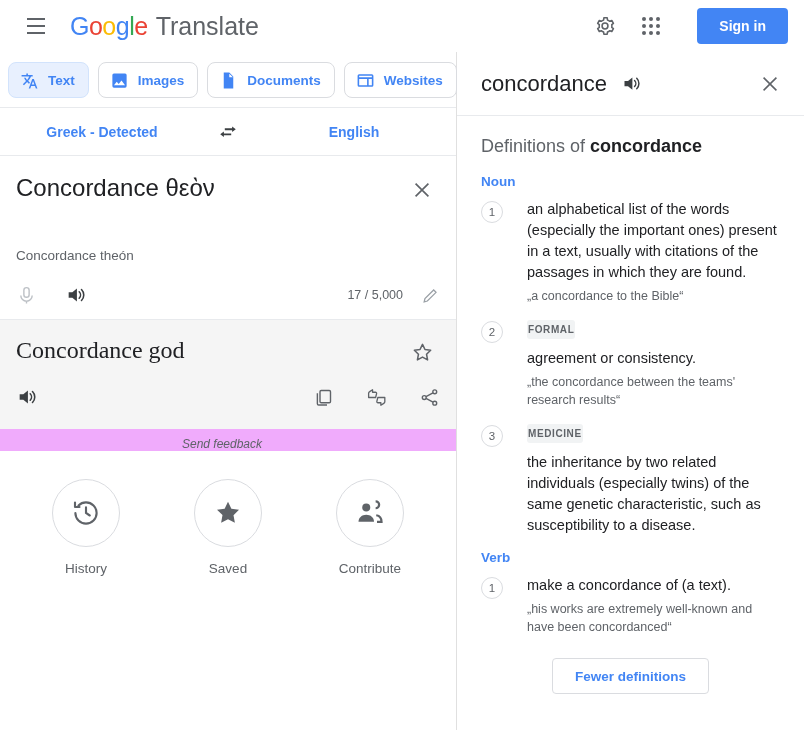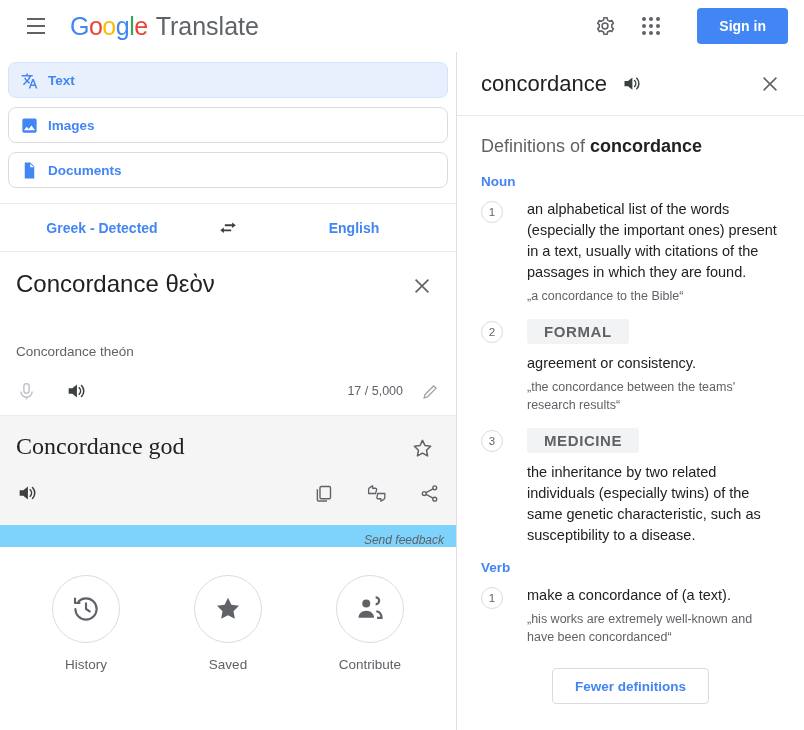--- a/index.html
+++ b/index.html
@@ -42,23 +42,22 @@
     cursor: pointer; margin-left: 20px; font-family: "Liberation Sans", sans-serif;
   }
 
   
   .body-wrap { display: flex; height: 678px; }
   .left { width: 456px; position: relative; background: #fff; }
   .divider-v { width: 1px; background: #e0e0e0; height: 678px; }
   .right { width: 347px; background: #fff; overflow: hidden; position: relative; }
 
   .tabs {
-    display: flex; gap: 9px; padding: 10px 8px 15px 8px;
+    display: flex; gap: 9px; padding: 10px 8px 9px 8px;
     border-bottom: 1px solid #e8eaed;
-    flex-direction: column;
   }
   .tab {
     display: flex; align-items: center; gap: 9px;
     border: 1px solid #dadce0; border-radius: 8px;
     height: 36px; padding: 0 13px 0 11px; cursor: pointer;
     background: #fff; color: #4285F4; font-size: 13.5px; font-weight: bold;
     font-family: "Liberation Sans", sans-serif; white-space: nowrap;
   }
   .tab.active { background: #e8f0fe; border-color: #d2e3fc; }
   .tab svg { display: block; }
@@ -96,22 +95,22 @@
   .output {
     background: #f5f5f5; padding: 14px 16px 0 16px; min-height: 110px;
     border-top: 1px solid #e8eaed;
   }
   .out-row { display: flex; align-items: flex-start; }
   .out-text { font-size: 24px; color: #202124; line-height: 32px; flex: 1; min-height: 34px; font-family: Liberation Serif, serif; }
   .star-btn { width: 36px; height: 36px; flex:none; display:flex; align-items:center; justify-content:center; cursor: pointer; }
   .out-tools { display: flex; align-items: center; height: 54px; }
   .out-tools .right-tools { margin-left: auto; display: flex; align-items: center; gap: 30px; }
   .send-feedback {
-    text-align: right; font-size: 12px; color: #5f6368; font-style: italic;
-    padding: 8px 12px 0 0; cursor: pointer; background:#7dd3fc;
+    text-align: center; font-size: 12px; color: #5f6368; font-style: italic;
+    padding: 8px 12px 0 0; cursor: pointer; background:#f0abfc;
   }
 
   
   .quick {
     display: flex; justify-content: center; gap: 50px; margin-top: 28px;
   }
   .quick-item { width: 92px; display: flex; flex-direction: column; align-items: center; cursor: pointer; }
   .quick-circle {
     width: 68px; height: 68px; border-radius: 50%; border: 1px solid #dadce0;
     display: flex; align-items: center; justify-content: center; background: #fff;
@@ -133,22 +132,22 @@
   .pos { color: #4285F4; font-size: 13.5px; font-weight: bold; margin: 12px 0 10px 0; }
   .def-item { display: flex; margin-bottom: 14px; }
   .num {
     width: 22px; height: 22px; border-radius: 50%; border: 1px solid #dadce0;
     color: #5f6368; font-size: 11.5px; display: flex; align-items: center;
     justify-content: center; flex: none; margin-top: 2px;
   }
   .def-content { margin-left: 24px; flex: 1; }
   .badge {
     display: inline-block; background: #f1f3f4; color: #5f6368;
-    font-size: 15px; font-weight: bold; letter-spacing: 0.6px;
-    padding: 4px 17px; border-radius: 3px; margin-bottom: 9px;
+    font-size: 10px; font-weight: bold; letter-spacing: 0.6px;
+    padding: 4px 1px; border-radius: 3px; margin-bottom: 9px;
   }
   .def-text { font-size: 14.5px; color: #202124; line-height: 21px; }
   .def-ex { font-size: 12.5px; color: #5f6368; line-height: 18px; margin-top: 4px; }
   .fewer-wrap { display: flex; justify-content: center; margin: 22px 0 18px 0; }
   .fewer {
     border: 1px solid #dadce0; background: #fff; color: #4285F4;
     font-size: 13.5px; font-weight: bold; border-radius: 4px;
     height: 36px; padding: 0 22px; cursor: pointer;
     font-family: "Liberation Sans", sans-serif;
   }
@@ -208,20 +207,27 @@
           <svg width="19" height="19" viewBox="0 0 24 24" fill="#4285F4">
             <path d="M21 19V5a2 2 0 00-2-2H5a2 2 0 00-2 2v14a2 2 0 002 2h14a2 2 0 002-2zM8.5 13.5l2.5 3 3.5-4.5 4.5 6H5l3.5-4.5z"></path>
           </svg>
           <span>Images</span>
         </div>
         <div class="tab">
           <svg width="19" height="19" viewBox="0 0 24 24" fill="#4285F4">
             <path d="M6 2h7l5 5v15H6V2zm7 1.5V8h4.5L13 3.5z"></path>
           </svg>
           <span>Documents</span>
+        </div>
+        <div class="tab">
+          <svg width="19" height="19" viewBox="0 0 24 24" fill="none" stroke="#4285F4" stroke-width="2">
+            <rect x="3" y="5" width="18" height="14" rx="1"></rect>
+            <path d="M3 9h18M15 9v10" stroke-width="2"></path>
+          </svg>
+          <span>Websites</span>
         </div>
       </div>
 
       <div class="lang-bar">
         <div class="lang">Greek - Detected</div>
         <div class="swap">
           <svg width="22" height="22" viewBox="0 0 24 24" fill="#3c4043">
             <path d="M7.5 9.5l-4 3 4 3v-2h8v-2h-8v-2z" transform="translate(0,2)"></path>
             <path d="M16.5 5l4 3-4 3V9h-8V7h8V5z" transform="translate(0,1)"></path>
           </svg>

